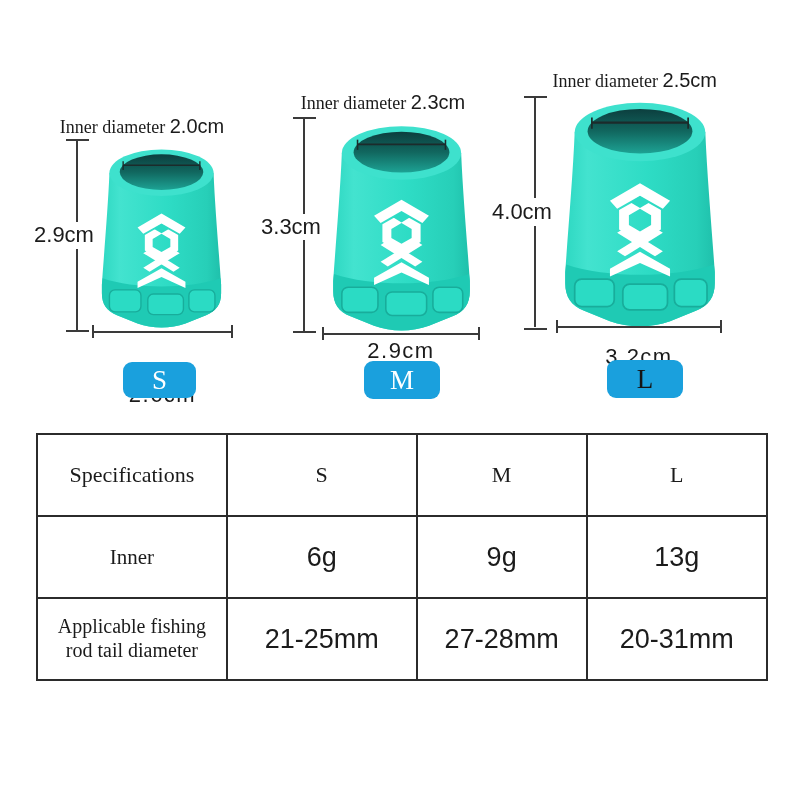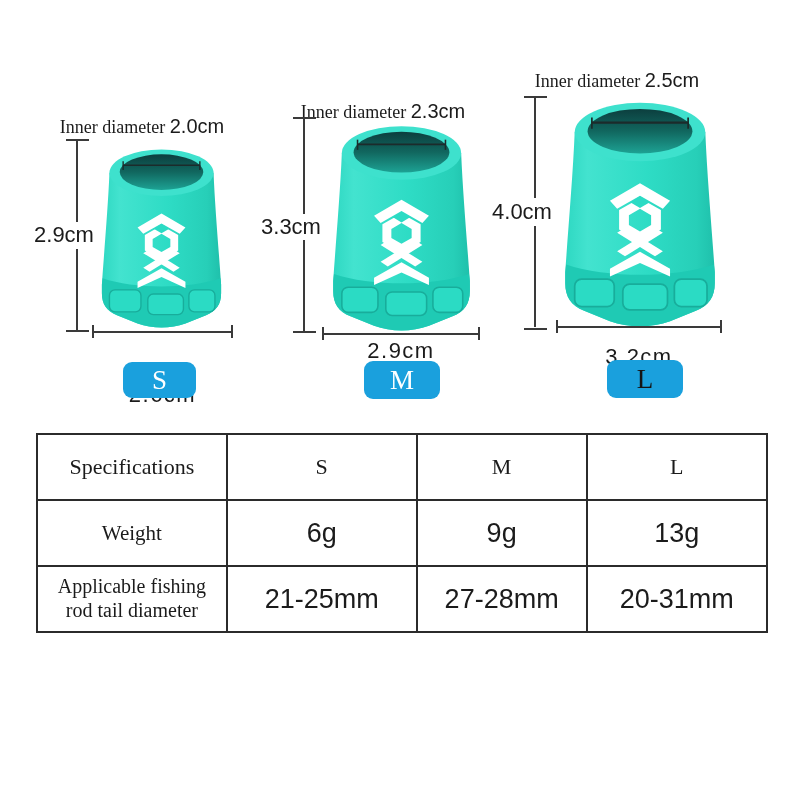--- a/index.html
+++ b/index.html
@@ -23,21 +23,21 @@
   .tick{position:absolute;width:2px;height:13px;background:#3a3a3a;}
 
   
   .badge{position:absolute;border-radius:9px;display:flex;align-items:center;justify-content:center;
          font-size:27px;color:#ffffff;}
 
   .cup{position:absolute;}
 
   
   .spec-table{position:absolute;left:36px;top:433px;width:732px;border-collapse:collapse;table-layout:fixed;}
-  .spec-table td{border:2px solid #2b2b2b;text-align:center;vertical-align:middle;height:64px;padding:0;}
+  .spec-table td{border:2px solid #2b2b2b;text-align:center;vertical-align:middle;height:64px;padding:8px;}
   .spec-table .hdr{font-size:22px;}
   .spec-table .rowlabel{font-size:21px;}
   .spec-table .rowlabel.small2{font-size:20px;line-height:1.18;padding:0 6px;}
   .spec-table .val{font-family:"Liberation Sans",sans-serif;font-size:27px;}
 </style>
 </head>
 <body>
 
 <div class="stage">
 
@@ -94,21 +94,21 @@
     <div class="tick" style="left:92px;top:325px;"></div>
     <div class="bline" style="left:92px;top:331px;width:141px;"></div>
     <div class="tick" style="left:231px;top:325px;"></div>
     <div class="w-label" style="left:92px;top:336px;width:141px;margin-top:46px;">2.6cm</div>
     <div class="badge" style="left: 123px; top: 362px; width: 73px; height: 36px; background: rgb(26, 160, 221);">
       <span style="color: rgb(255, 255, 255);">S</span>
     </div>
   </div>
 
   <div class="figure">
-    <div class="dia-label" style="left:283px;top:100px;width:200px;">
+    <div class="dia-label" style="left:283px;top:91px;width:200px;">
       <span>Inner diameter</span>
       <span class="num">2.3cm</span>
     </div>
     <div class="cap" style="left:293px;top:117px;width:23px;"></div>
     <div class="vseg" style="left:303px;top:119px;height:95px;"></div>
     <div class="h-label" style="left:246px;top:214px;width:90px;">3.3cm</div>
     <div class="vseg" style="left:303px;top:240px;height:91px;"></div>
     <div class="cap" style="left:293px;top:331px;width:23px;"></div>
     <svg class="cup" viewBox="0 0 200 270" style="left:323px;top:120px;width:157px;height:212px;">
         <use href="#cupShape"></use>
@@ -116,21 +116,21 @@
     <div class="tick" style="left:322px;top:327px;"></div>
     <div class="bline" style="left:322px;top:333px;width:158px;"></div>
     <div class="tick" style="left:478px;top:327px;"></div>
     <div class="w-label" style="left:322px;top:338px;width:158px;">2.9cm</div>
     <div class="badge" style="left: 364px; top: 361px; width: 76px; height: 38px; background: rgb(26, 160, 221);">
       <span style="color: rgb(255, 255, 255);">M</span>
     </div>
   </div>
 
   <div class="figure">
-    <div class="dia-label" style="left:517px;top:69px;width:200px;">
+    <div class="dia-label" style="left:517px;top:69px;width:200px;text-align:right;">
       <span>Inner diameter</span>
       <span class="num">2.5cm</span>
     </div>
     <div class="cap" style="left:524px;top:96px;width:23px;"></div>
     <div class="vseg" style="left:534px;top:98px;height:100px;"></div>
     <div class="h-label" style="left:477px;top:199px;width:90px;">4.0cm</div>
     <div class="vseg" style="left:534px;top:226px;height:101px;"></div>
     <div class="cap" style="left:524px;top:328px;width:23px;"></div>
     <svg class="cup" viewBox="0 0 200 270" style="left:554px;top:96px;width:172px;height:232px;">
         <use href="#cupShape"></use>
@@ -152,21 +152,21 @@
         <col style="width:24.7%">
     </colgroup>
     <tbody>
       <tr>
         <td class="hdr">Specifications</td>
         <td class="hdr">S</td>
         <td class="hdr">M</td>
         <td class="hdr">L</td>
       </tr>
       <tr>
-        <td class="rowlabel">Weight</td>
+        <td class="rowlabel">Inner</td>
         <td class="val">6g</td>
         <td class="val">9g</td>
         <td class="val">13g</td>
       </tr>
       <tr>
         <td class="rowlabel small2">Applicable fishing rod tail diameter</td>
         <td class="val">21-25mm</td>
         <td class="val">27-28mm</td>
         <td class="val">20-31mm</td>
       </tr>

